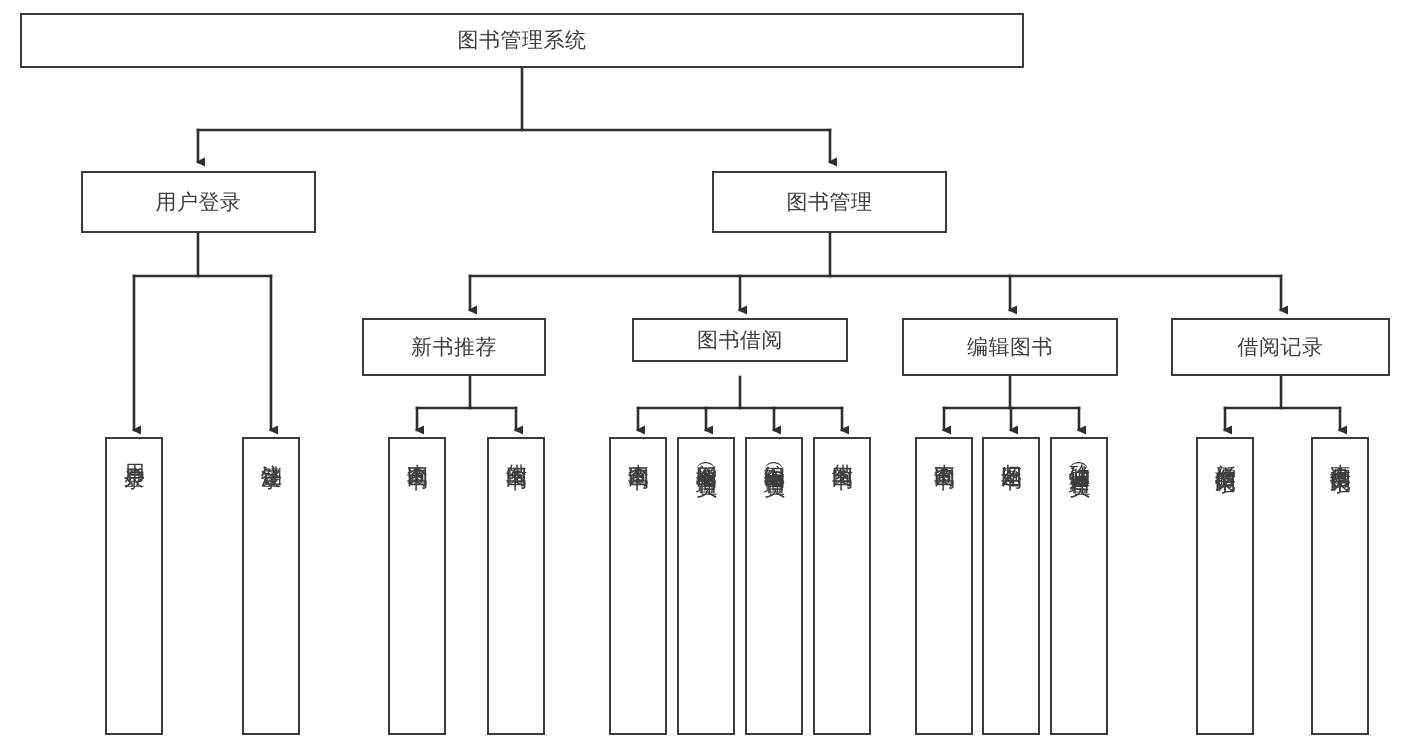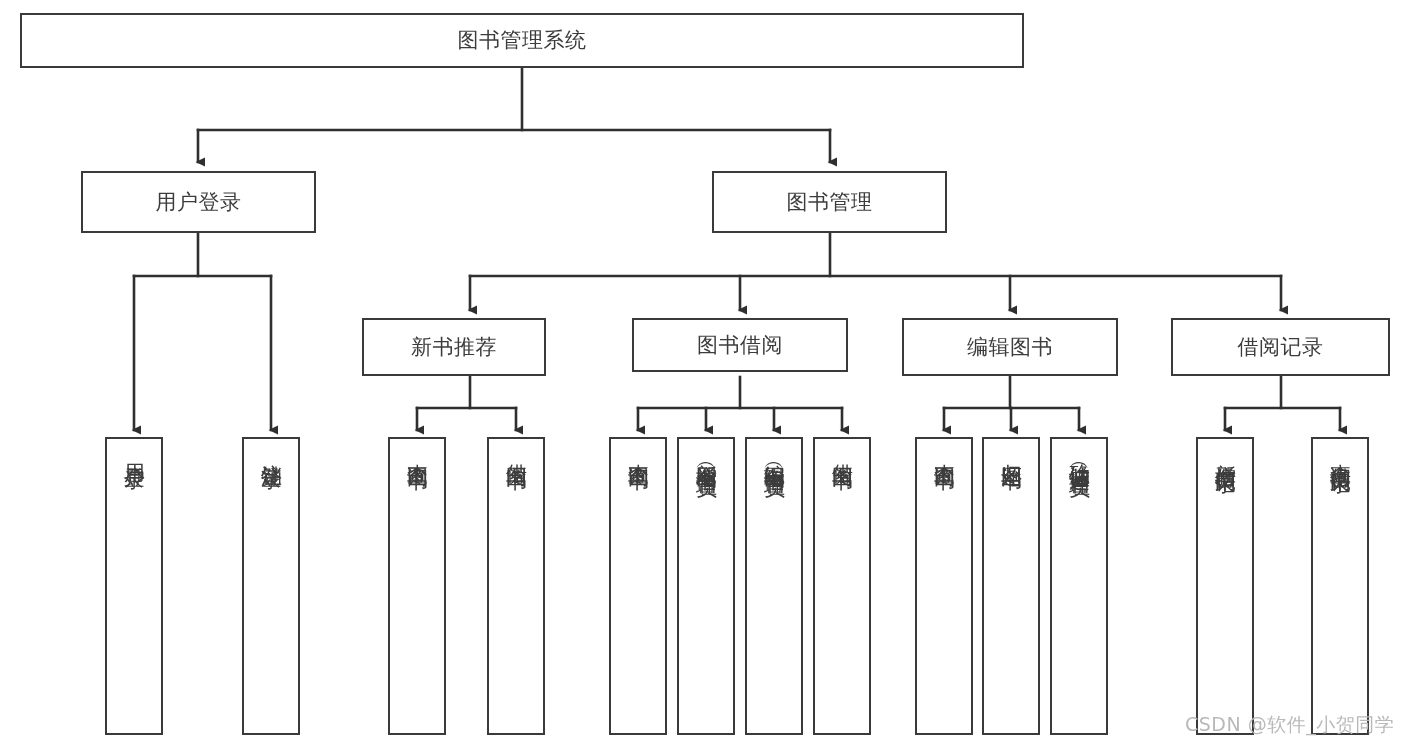--- a/index.html
+++ b/index.html
@@ -128,21 +128,21 @@
   <div class="node" style="left:81px; top:171px; width:235px; height:62px;">
     <span class="label">用户登录</span>
   </div>
   <div class="node" style="left:712px; top:171px; width:235px; height:62px;">
     <span class="label">图书管理</span>
   </div>
 
   <div class="node" style="left:362px; top:318px; width:184px; height:58px;">
     <span class="label">新书推荐</span>
   </div>
-  <div class="node" style="left:632px; top:318px; width:216px; height:54px;">
+  <div class="node" style="left:632px; top:318px; width:216px; height:44px;">
     <span class="label">图书借阅</span>
   </div>
   <div class="node" style="left:902px; top:318px; width:216px; height:58px;">
     <span class="label">编辑图书</span>
   </div>
   <div class="node" style="left:1171px; top:318px; width:219px; height:58px;">
     <span class="label">借阅记录</span>
   </div>
 
   <div class="node vertical" style="left:105px; top:437px; width:58px; height:298px;">
@@ -182,15 +182,14 @@
     <span class="label">确认归还（管理员）</span>
   </div>
 
   <div class="node vertical" style="left:1196px; top:437px; width:58px; height:298px;">
     <span class="label">新增借阅记录</span>
   </div>
   <div class="node vertical" style="left:1311px; top:437px; width:58px; height:298px;">
     <span class="label">查询借阅记录</span>
   </div>
 
-  <div class="watermark">CSDN @软件_小贺同学</div>
 
 </div>
 
 </body></html>

